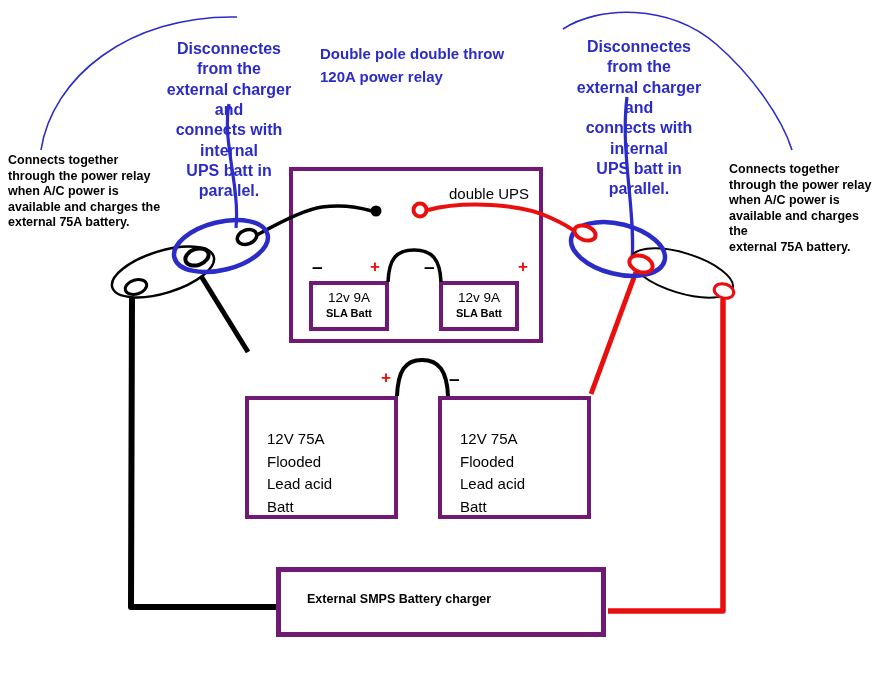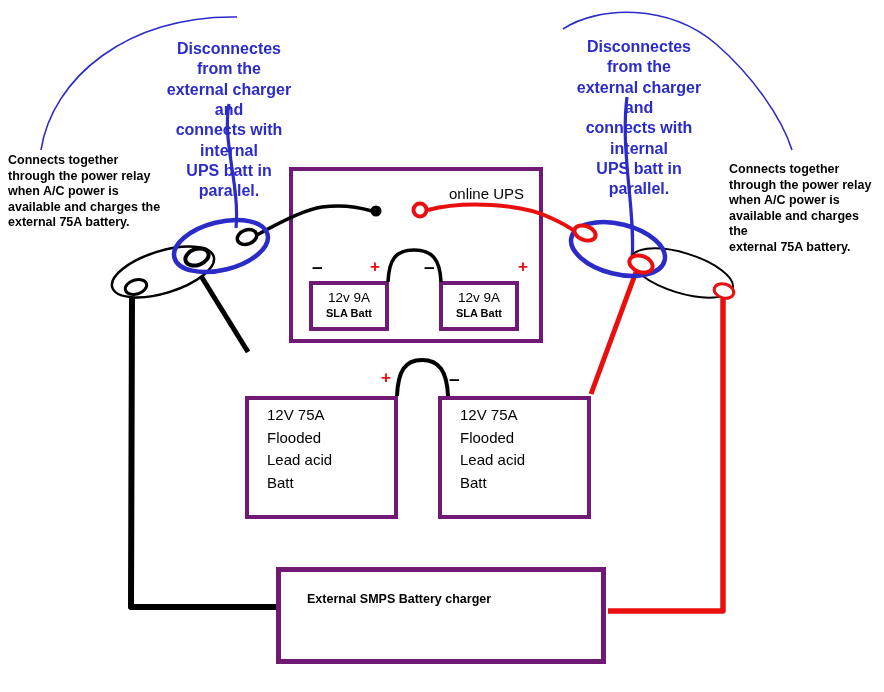--- a/index.html
+++ b/index.html
@@ -9,21 +9,21 @@
   .box{position:absolute;box-sizing:border-box;border:4px solid #701a75;background:transparent;}
   .title{position:absolute;left:320px;top:42px;width:220px;color:#2b2bc8;
          font-size:15px;font-weight:bold;line-height:1.55;white-space:pre-line;}
   .note-blue{position:absolute;color:#2b2bc8;font-size:16px;font-weight:bold;
              text-align:center;line-height:1.27;white-space:pre-line;}
   .note-black{position:absolute;color:#000;font-size:12.5px;font-weight:bold;
               text-align:left;line-height:1.24;white-space:pre-line;}
   .ups-label{position:absolute;left:449px;top:185px;font-size:15px;color:#000;}
   .sla-name{font-size:13.5px;text-align:center;margin-top:5px;color:#000;}
   .sla-type{font-size:11px;font-weight:bold;text-align:center;margin-top:2px;color:#000;}
-  .batt-label{padding:4px 0 0 18px;font-size:15px;line-height:1.5;color:#000;white-space:pre-line;}
+  .batt-label{padding:28px 0 0 18px;font-size:15px;line-height:1.5;color:#000;white-space:pre-line;}
   .charger-label{position:absolute;left:26px;top:20px;font-size:12.5px;font-weight:bold;color:#000;}
   .sign{position:absolute;font-weight:bold;color:#000;}
   .sign.minus{font-size:19px;line-height:1;}
   .sign.plus{font-size:17px;line-height:1;color:#e90f0f;}
 </style>
 </head>
 <body>
 
 <div class="canvas">
 
@@ -46,21 +46,21 @@
 Batt</div>
   </div>
 
   <div class="box" style="left:438px;top:396px;width:153px;height:123px;">
     <div class="batt-label">12V 75A
 Flooded
 Lead acid
 Batt</div>
   </div>
 
-  <div class="box" style="left:276px;top:567px;width:330px;height:97px;border-width:5px;">
+  <div class="box" style="left:276px;top:567px;width:330px;height:70px;border-width:5px;">
     <div class="charger-label">External SMPS Battery charger</div>
   </div>
 
   <svg width="884" height="692" viewBox="0 0 884 692">
 
     <path d="M41,150 C52,78 128,15 237,17" fill="none" stroke="#2b2bc8" stroke-width="1.6"></path>
     <path d="M563,29 C598,6 668,3 716,44 C752,75 782,118 792,150" fill="none" stroke="#2b2bc8" stroke-width="1.6"></path>
 
     <path d="M229,104 C222,142 240,185 236,228" fill="none" stroke="#2b2bc8" stroke-width="3.2"></path>
     <path d="M627,97 C620,152 636,212 632,261" fill="none" stroke="#2b2bc8" stroke-width="3.2"></path>
@@ -85,20 +85,22 @@
     <ellipse cx="197" cy="257" rx="12" ry="8" transform="rotate(-20 197 257)" fill="#fff" stroke="#000" stroke-width="4"></ellipse>
     <ellipse cx="247" cy="237" rx="10" ry="7" transform="rotate(-20 247 237)" fill="#fff" stroke="#000" stroke-width="3.5"></ellipse>
 
     <ellipse cx="682" cy="273" rx="53" ry="20" transform="rotate(17 682 273)" fill="#fff" stroke="#000" stroke-width="2"></ellipse>
     <ellipse cx="724" cy="291" rx="10" ry="7" transform="rotate(17 724 291)" fill="#fff" stroke="#e90f0f" stroke-width="3"></ellipse>
     <ellipse cx="618" cy="249" rx="48" ry="25" transform="rotate(14 618 249)" fill="none" stroke="#2b2bc8" stroke-width="4.5"></ellipse>
     <ellipse cx="585" cy="233" rx="11" ry="7" transform="rotate(20 585 233)" fill="#fff" stroke="#e90f0f" stroke-width="4"></ellipse>
     <ellipse cx="641" cy="264" rx="12" ry="8" transform="rotate(20 641 264)" fill="#fff" stroke="#e90f0f" stroke-width="4"></ellipse>
   </svg>
 
+  <div class="title">Double pole double throw
+120A power relay</div>
 
   <div class="note-blue" style="left:158px;top:39px;width:142px;">Disconnectes from the
 external charger and
 connects with internal
 UPS batt in parallel.</div>
   <div class="note-blue" style="left:568px;top:37px;width:142px;">Disconnectes from the
 external charger and
 connects with internal
 UPS batt in parallel.</div>
 
@@ -106,21 +108,21 @@
 through the power relay
 when A/C power is
 available and charges the
 external 75A battery.</div>
   <div class="note-black" style="left:729px;top:162px;width:152px;">Connects together
 through the power relay
 when A/C power is
 available and charges the
 external 75A battery.</div>
 
-  <div class="ups-label">online UPS</div>
+  <div class="ups-label">double UPS</div>
 
   <span class="sign minus" style="left:312px;top:257px;">–</span>
   <span class="sign plus" style="left:370px;top:258px;">+</span>
   <span class="sign minus" style="left:424px;top:257px;">–</span>
   <span class="sign plus" style="left:518px;top:258px;">+</span>
   <span class="sign plus" style="left:381px;top:369px;">+</span>
   <span class="sign minus" style="left:449px;top:369px;">–</span>
 
 </div>
 

